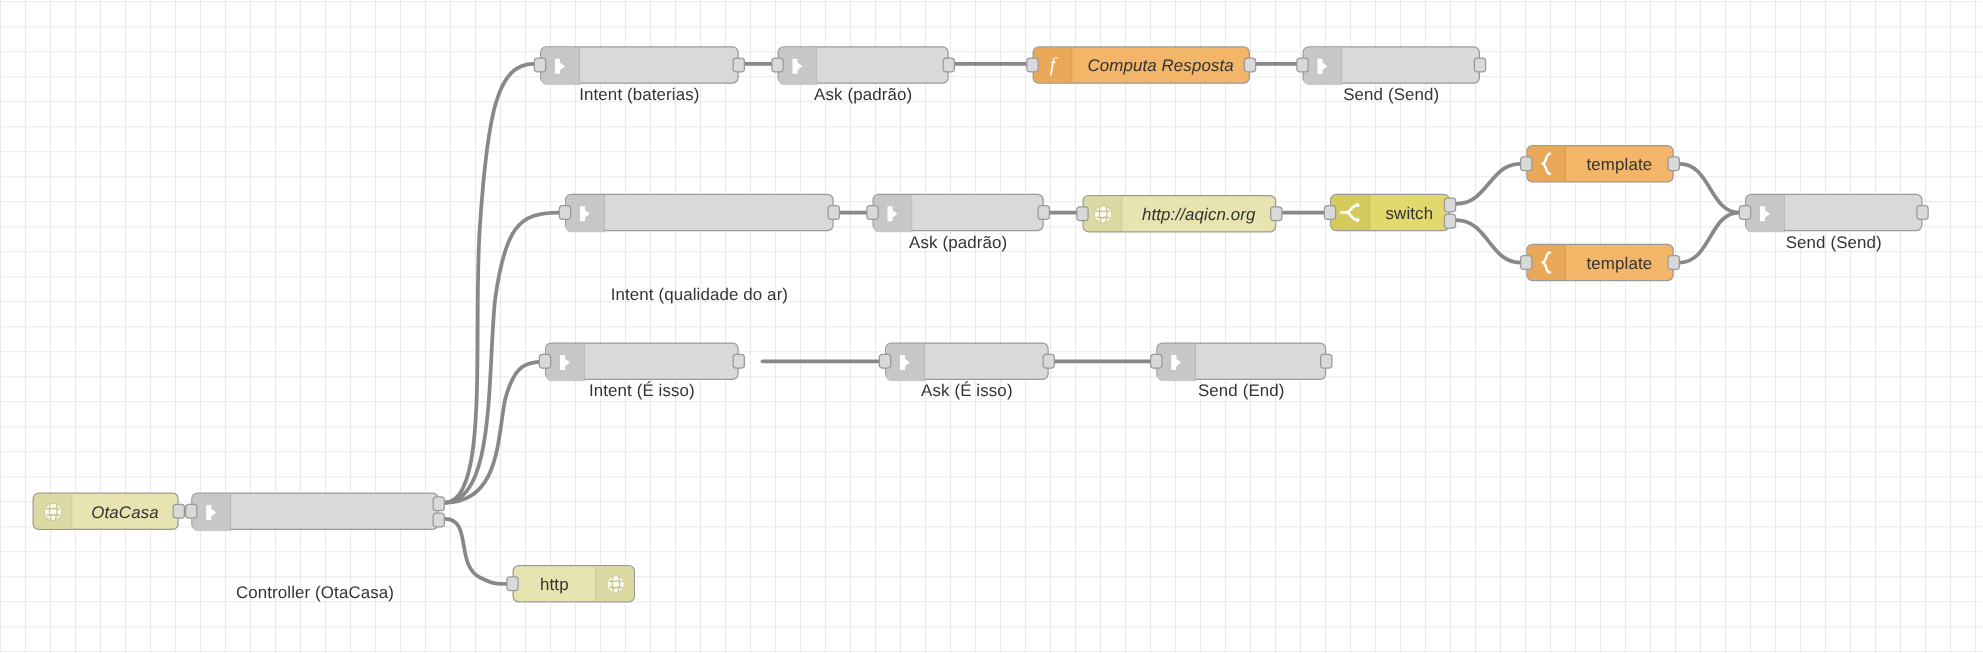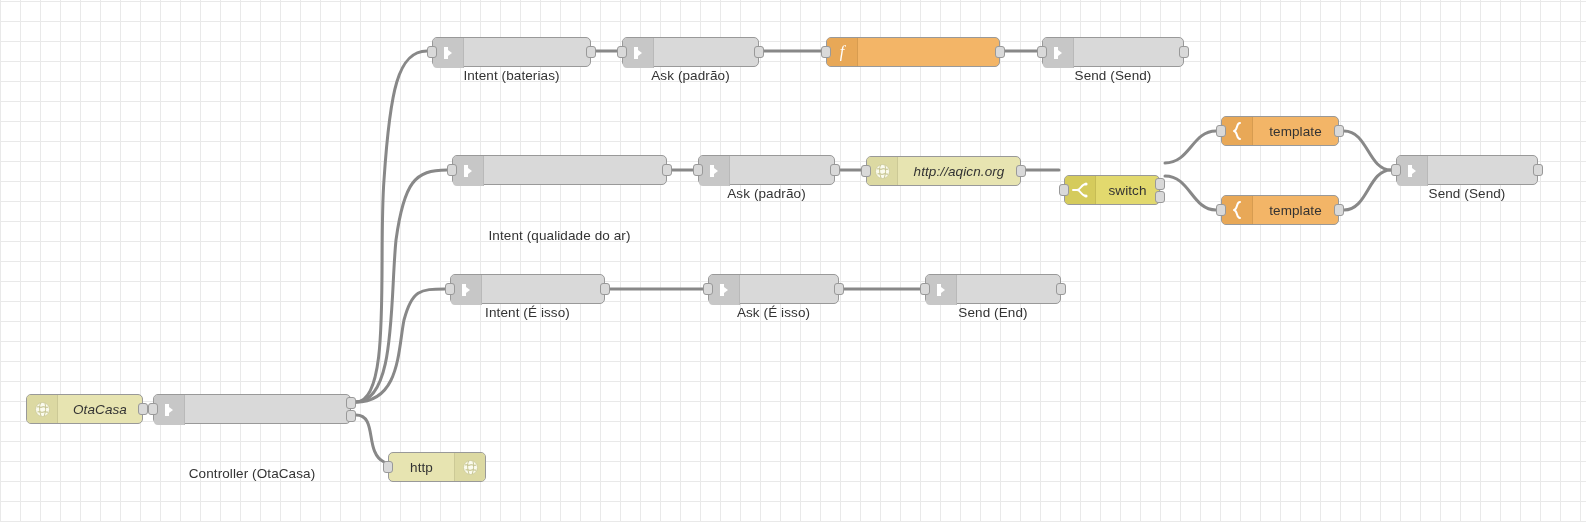--- a/index.html
+++ b/index.html
@@ -176,20 +176,21 @@
       <div class="label">Ask (padrão)</div>
       <div class="port in"></div>
       <div class="port out"></div>
     </div>
     <div class="node orange italic" style="left: 826px; top: 37px; width: 174px;">
       <div class="icon-box">
         <svg class="icon-glyph" width="16" height="18" viewBox="0 0 16 18">
           <text x="8" y="14" text-anchor="middle" font-family="Liberation Serif, serif" font-style="italic" font-size="16" fill="#ffffff">f</text>
         </svg>
       </div>
+      <div class="label">Computa Resposta</div>
       <div class="port in"></div>
       <div class="port out"></div>
     </div>
     <div class="node grey" style="left: 1042px; top: 37px; width: 142px;">
       <div class="icon-box">
         <svg class="icon-glyph" width="16" height="16" viewBox="0 0 16 16">
           <path d="M4 2 L4 14 L8 14 L8 11 L12 8 L8 5 L8 2 Z" fill="#ffffff"></path>
         </svg>
       </div>
       <div class="label">Send (Send)</div>
@@ -221,21 +222,21 @@
         <svg class="icon-glyph" width="17" height="17" viewBox="0 0 17 17">
           <circle cx="8.5" cy="8.5" r="7" fill="#fbfbee" stroke="#c9c897" stroke-width="0.8"></circle>
           <path d="M3 6 C5 5 6 7 8 6 C10 5 12 7 14 6 M3.5 11 C6 10 7 12 9.5 11 C11.5 10.3 13 11.5 14 11" stroke="#c2c08a" stroke-width="1.1" fill="none"></path>
           <path d="M6.5 2 C5 5 5.5 11 7 15 M11 2.3 C12.2 6 11.5 11 10.3 15" stroke="#c2c08a" stroke-width="0.9" fill="none"></path>
         </svg>
       </div>
       <div class="label">http://aqicn.org</div>
       <div class="port in"></div>
       <div class="port out"></div>
     </div>
-    <div class="node yellow" style="left: 1064px; top: 155px; width: 96px; margin-top: 20px;">
+    <div class="node yellow" style="left: 1064px; top: 155px; width: 96px;">
       <div class="icon-box">
         <svg class="icon-glyph" width="18" height="18" viewBox="0 0 18 18">
           <path d="M2 9 L6 9 M6 9 C10 9 10 3 15 3 M6 9 C10 9 10 15 15 15" stroke="#ffffff" stroke-width="2" fill="none" stroke-linecap="round"></path>
           <circle cx="15" cy="3" r="1.6" fill="#ffffff"></circle>
           <circle cx="15" cy="15" r="1.6" fill="#ffffff"></circle>
         </svg>
       </div>
       <div class="label">switch</div>
       <div class="port in"></div>
       <div class="port out p0"></div>
@@ -264,21 +265,21 @@
     <div class="node grey" style="left: 1396px; top: 155px; width: 142px;">
       <div class="icon-box">
         <svg class="icon-glyph" width="16" height="16" viewBox="0 0 16 16">
           <path d="M4 2 L4 14 L8 14 L8 11 L12 8 L8 5 L8 2 Z" fill="#ffffff"></path>
         </svg>
       </div>
       <div class="label">Send (Send)</div>
       <div class="port in"></div>
       <div class="port out"></div>
     </div>
-    <div class="node grey" style="left: 450px; top: 274px; width: 155px; justify-content: space-between;">
+    <div class="node grey" style="left: 436px; top: 274px; width: 155px; justify-content: space-between;">
       <div class="icon-box">
         <svg class="icon-glyph" width="16" height="16" viewBox="0 0 16 16">
           <path d="M4 2 L4 14 L8 14 L8 11 L12 8 L8 5 L8 2 Z" fill="#ffffff"></path>
         </svg>
       </div>
       <div class="label">Intent (É isso)</div>
       <div class="port in"></div>
       <div class="port out"></div>
     </div>
     <div class="node grey" style="left: 708px; top: 274px; width: 131px;">
@@ -294,21 +295,21 @@
     <div class="node grey" style="left: 925px; top: 274px; width: 136px;">
       <div class="icon-box">
         <svg class="icon-glyph" width="16" height="16" viewBox="0 0 16 16">
           <path d="M4 2 L4 14 L8 14 L8 11 L12 8 L8 5 L8 2 Z" fill="#ffffff"></path>
         </svg>
       </div>
       <div class="label">Send (End)</div>
       <div class="port in"></div>
       <div class="port out"></div>
     </div>
-    <div class="node khaki icon-right" style="left: 388px; top: 452px; width: 98px;">
+    <div class="node khaki icon-right" style="left: 410px; top: 452px; width: 98px;">
       <div class="label">http</div>
       <div class="icon-box">
         <svg class="icon-glyph" width="17" height="17" viewBox="0 0 17 17">
           <circle cx="8.5" cy="8.5" r="7" fill="#fbfbee" stroke="#c9c897" stroke-width="0.8"></circle>
           <path d="M3 6 C5 5 6 7 8 6 C10 5 12 7 14 6 M3.5 11 C6 10 7 12 9.5 11 C11.5 10.3 13 11.5 14 11" stroke="#c2c08a" stroke-width="1.1" fill="none"></path>
           <path d="M6.5 2 C5 5 5.5 11 7 15 M11 2.3 C12.2 6 11.5 11 10.3 15" stroke="#c2c08a" stroke-width="0.9" fill="none"></path>
         </svg>
       </div>
       <div class="port in"></div>
     </div>

